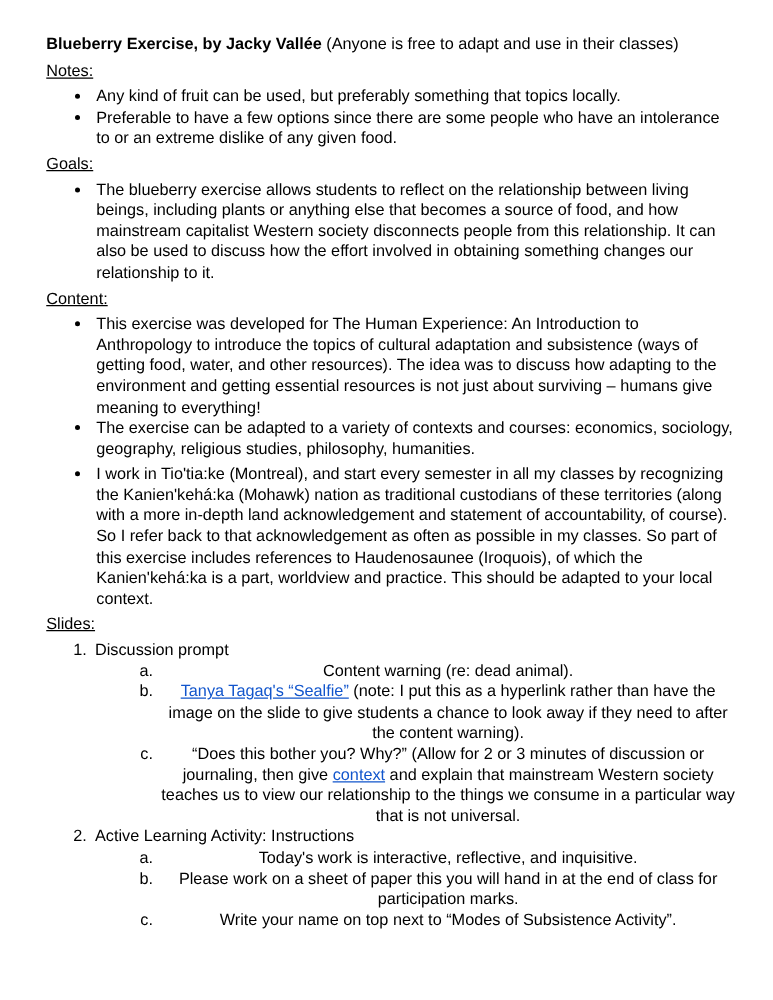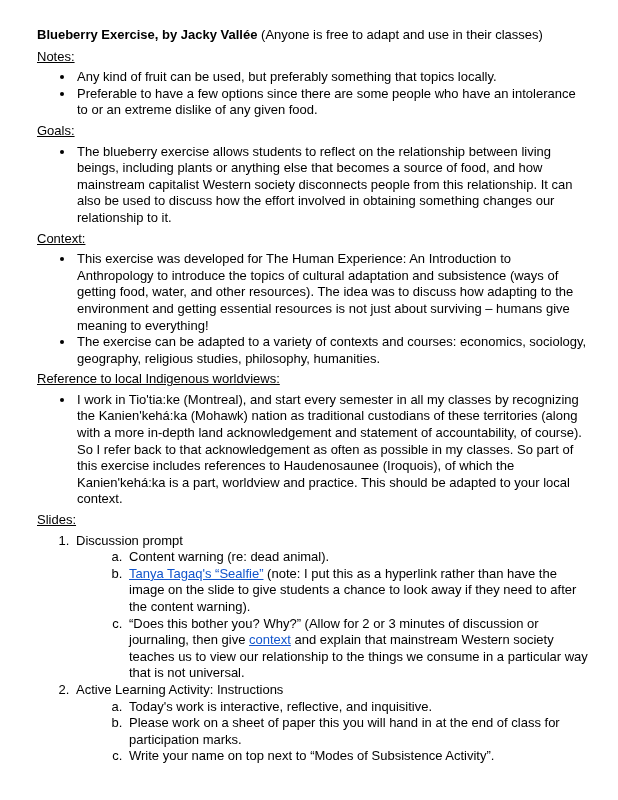--- a/index.html
+++ b/index.html
@@ -32,20 +32,21 @@
   ul.bullets li { padding-left: 2px; }
   ol.num {
     margin: 4px 0;
     padding-left: 36px;
     list-style-type: decimal;
   }
   ol.alpha {
     margin: 0;
     padding-left: 50px;
     list-style-type: lower-alpha;
+    text-align: center;
   }
   ol.num li, ol.alpha li { padding-left: 3px; }
   li::marker { color: #000000; }
   a.link {
     color: var(--link-color, #1155cc);
     text-decoration: underline;
     cursor: pointer;
   }
 </style>
 </head>
@@ -59,27 +60,26 @@
   <ul class="bullets">
     <li><span>Any kind of fruit can be used, but preferably something that topics locally.</span></li>
     <li><span>Preferable to have a few options since there are some people who have an intolerance to or an extreme dislike of any given food.</span></li>
   </ul>
 
   <p class="heading"><span class="u">Goals:</span></p>
   <ul class="bullets">
     <li><span>The blueberry exercise allows students to reflect on the relationship between living beings, including plants or anything else that becomes a source of food, and how mainstream capitalist Western society disconnects people from this relationship. It can also be used to discuss how the effort involved in obtaining something changes our relationship to it.</span></li>
   </ul>
 
-  <p class="heading"><span class="u">Context:</span></p>
+  <p class="heading"><span class="u">Content:</span></p>
   <ul class="bullets">
     <li><span>This exercise was developed for The Human Experience: An Introduction to Anthropology to introduce the topics of cultural adaptation and subsistence (ways of getting food, water, and other resources). The idea was to discuss how adapting to the environment and getting essential resources is not just about surviving – humans give meaning to everything!</span></li>
     <li><span>The exercise can be adapted to a variety of contexts and courses: economics, sociology, geography, religious studies, philosophy, humanities.</span></li>
   </ul>
 
-  <p class="heading"><span class="u">Reference to local Indigenous worldviews:</span></p>
   <ul class="bullets">
     <li><span>I work in Tio'tia:ke (Montreal), and start every semester in all my classes by recognizing the Kanien'kehá:ka (Mohawk) nation as traditional custodians of these territories (along with a more in-depth land acknowledgement and statement of accountability, of course). So I refer back to that acknowledgement as often as possible in my classes. So part of this exercise includes references to Haudenosaunee (Iroquois), of which the Kanien'kehá:ka is a part, worldview and practice. This should be adapted to your local context.</span></li>
   </ul>
 
 
   <p class="heading"><span class="u">Slides:</span></p>
   <ol class="num">
     <li>
       <span>Discussion prompt</span>
       <ol class="alpha">

